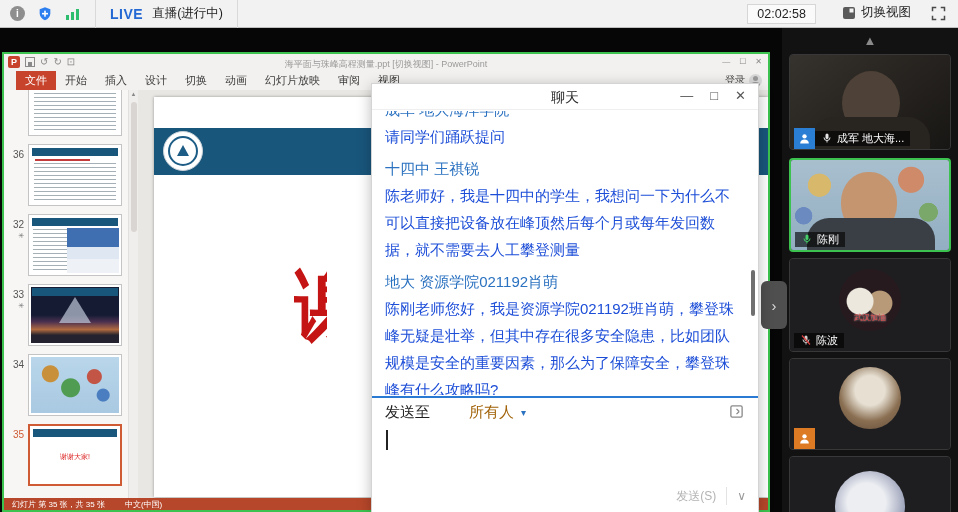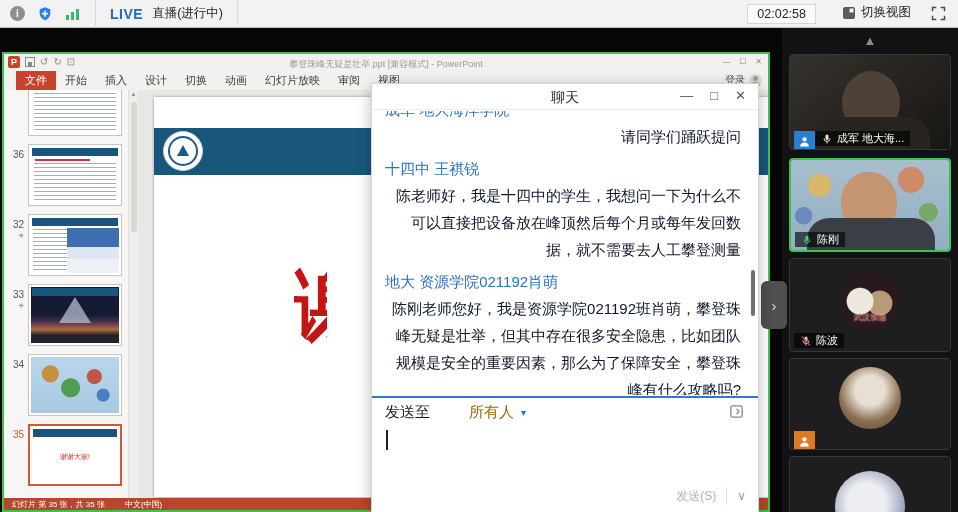--- a/index.html
+++ b/index.html
@@ -99,21 +99,21 @@
   
   .chat { position:absolute; left:372px; top:84px; width:386px; height:428px; background:#fff; z-index:20;
           box-shadow:0 0 0 1px #d4d4d4, 0 3px 14px rgba(0,0,0,.3); }
   .chat-title { position:relative; height:26px; border-bottom:1px solid #efefef; }
   .chat-title-text { position:absolute; left:0; right:0; top:5px; text-align:center; font-size:14px; color:#2b2b2b; }
   .chat-ctl { position:absolute; right:12px; top:4px; display:flex; gap:17px; font-size:13px; color:#555; }
   .chat-ctl span { cursor:default; }
   .chat-msgs { position:absolute; left:13px; right:17px; top:27px; height:284px; overflow:hidden; font-size:15px; }
   .sender { color:#2b72c0; margin:10px 0 3px; }
   .sender.clip { margin-top:-10px; }
-  .mtext { color:#0f172a; line-height:27px;text-align:right; }
+  .mtext { color:#1d4ed8; line-height:27px; }
   .chat-scroll { position:absolute; right:3px; top:186px; width:4px; height:46px; background:#6f6f6f; border-radius:2px; }
   .blue-line { position:absolute; left:0; right:0; top:312px; height:2px; background:#2a7ad4; }
   .sendto { position:absolute; left:13px; top:319px; display:flex; align-items:center; gap:7px; font-size:15px; }
   .sendto-label { color:#1f1f1f;text-align:right; }
   .sendto-value { color:#a16207;margin-left:32px; }
   .sendto-caret { color:#2b72c0; font-size:10px; }
   .popout { position:absolute; right:14px; top:320px; }
   .cursor { position:absolute; left:14px; top:346px; width:1.5px; height:20px; background:#222; }
   .chat-footer { position:absolute; right:12px; bottom:7px; display:flex; align-items:center; gap:10px; }
   .send-btn { color:#b3b3b3; font-size:12px; }
@@ -147,21 +147,21 @@
   .avatile { position:absolute; inset:0; background:#1e1e20; }
   .ava { position:absolute; left:50%; transform:translateX(-50%); border-radius:50%; }
   .ava3 { top:10px; width:62px; height:62px; background:
       radial-gradient(circle 14px at 34% 52%,#ece8de 0 92%,transparent 100%),
       radial-gradient(circle 13px at 66% 55%,#b89a78 0 92%,transparent 100%),
       #261a1e; overflow:hidden; }
   .ava-text { position:absolute; left:0; right:0; bottom:8px; text-align:center; font-size:8px; color:#e34040;
               text-shadow:0 0 2px #fff; white-space:nowrap; }
   .ava4 { top:8px; width:62px; height:62px; background:radial-gradient(circle at 50% 38%,#e6dfd2 0 30%,#8a6f52 62%,#5e4836 100%); }
   .ava5 { top:14px; width:70px; height:70px; background:radial-gradient(circle at 45% 45%,#eceef2 0 35%,#9aa0b8 72%,#7d83a0 100%); }
-  .label-row { position:absolute; left:4px; bottom:4px; display:flex; align-items:flex-start; height:14px; }
+  .label-row { position:absolute; left:4px; bottom:4px; display:flex; align-items:center; height:14px; }
   .badge { width:21px; height:21px; display:flex; align-items:center; justify-content:center; }
   .badge.blue { background:#2a7fd4; } .badge.orange { background:#dd7a24; }
   .namebox { background:rgba(0,0,0,.62); display:flex; align-items:center; gap:4px; padding:0 6px; }
   .pname { color:#fff; font-size:11px; white-space:nowrap; }
 
   svg { display:block; }
 </style>
 </head>
 <body>
 
@@ -212,21 +212,21 @@
   <div class="stage">
     <div class="ppt">
       <div class="ppt-title">
         <div class="qat">
           <div class="ppt-logo">P</div>
           <div class="save-ico"></div>
           <span class="qglyph">↺</span>
           <span class="qglyph">↻</span>
           <span class="qglyph">⊡</span>
         </div>
-        <div class="ppt-title-text">攀登珠峰无疑是壮举.ppt [兼容模式] - PowerPoint</div>
+        <div class="ppt-title-text">海平面与珠峰高程测量.ppt [切换视图] - PowerPoint</div>
         <div class="ppt-winctl">
           <span>—</span>
           <span>☐</span>
           <span>✕</span>
         </div>
       </div>
       <div class="ppt-tabs">
         <span class="ptab file">文件</span>
         <span class="ptab">开始</span>
         <span class="ptab">插入</span>

